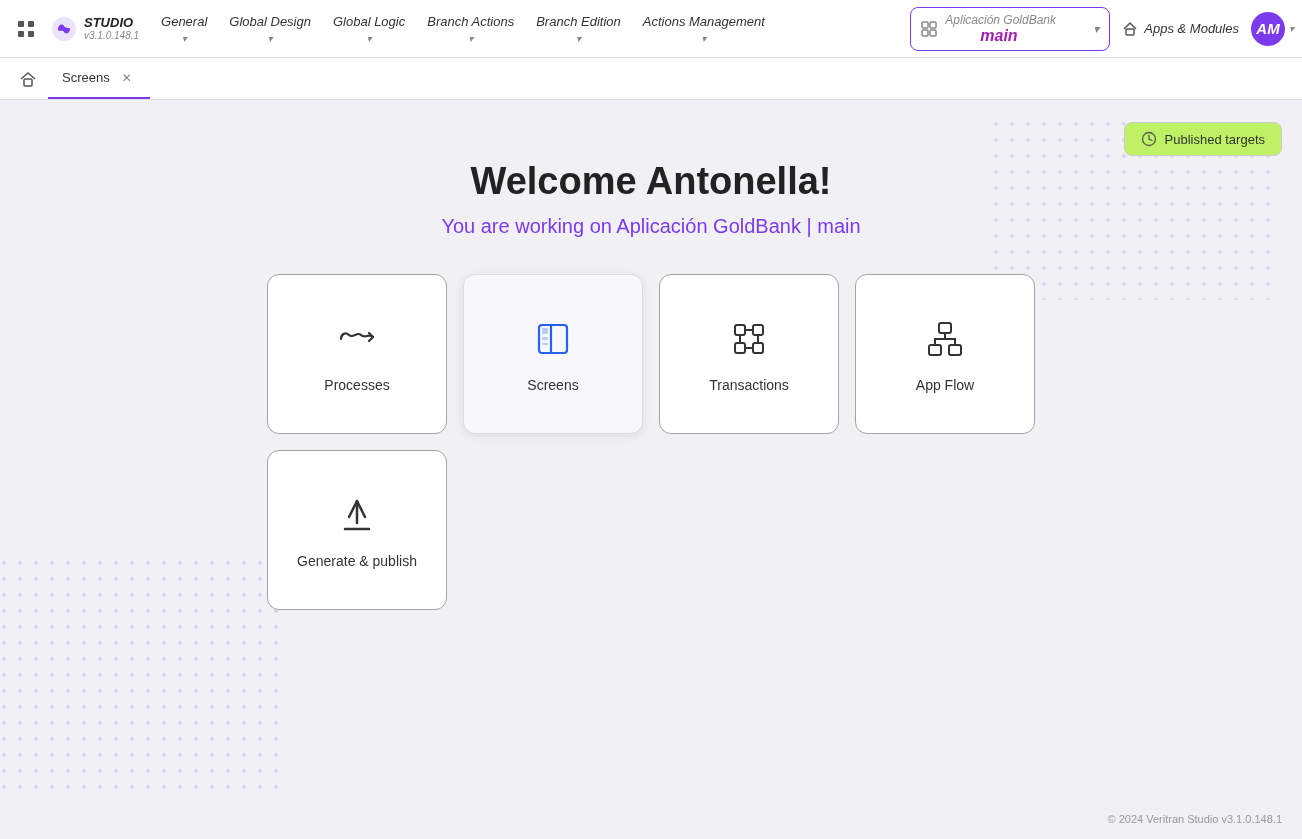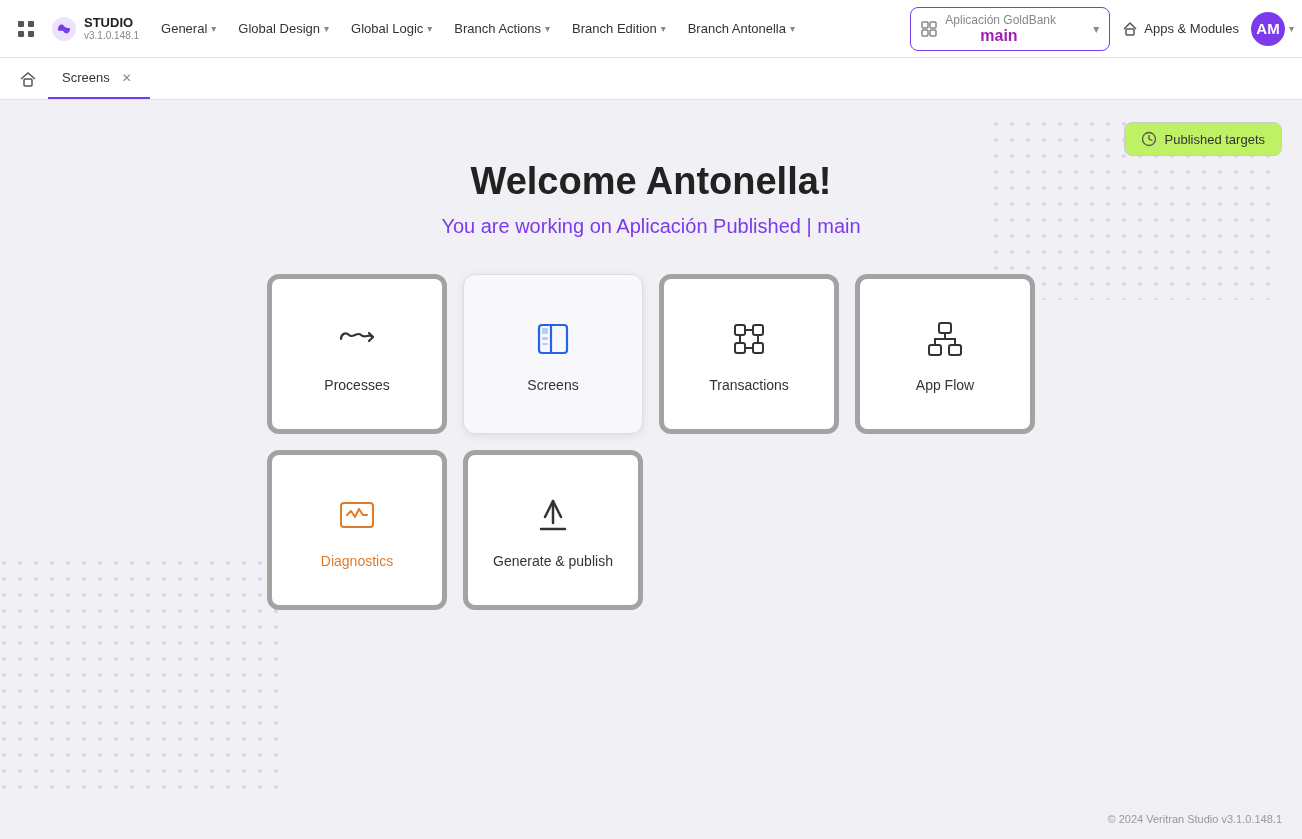--- a/index.html
+++ b/index.html
@@ -16,20 +16,21 @@
     .topnav {
       display: flex;
       align-items: center;
       background: #fff;
       height: 58px;
       border-bottom: 1px solid #e0e0e0;
       padding: 0 8px;
       gap: 2px;
       z-index: 10;
       position: relative;
+      font-style: italic;
     }
     .nav-grid-icon {
       width: 36px; height: 36px;
       display: flex; align-items: center; justify-content: center;
       cursor: pointer; margin-right: 4px;
     }
     .nav-logo {
       display: flex; align-items: center; gap: 6px;
       margin-right: 10px;
     }
@@ -47,20 +48,21 @@
     }
     .nav-menu-item {
       display: flex; align-items: center; gap: 4px;
       padding: 6px 10px;
       border-radius: 6px;
       cursor: pointer;
       font-size: 13px;
       color: #333;
       white-space: nowrap;
       transition: background 0.15s;
+      flex-direction: column;
     }
     .nav-chevron {
       font-size: 10px; color: #888;
     }
     .nav-spacer { flex: 1; }
     .nav-app-selector {
       display: flex; align-items: center;
       border: 1.5px solid #7c3aed;
       border-radius: 8px;
       padding: 5px 10px;
@@ -186,21 +188,21 @@
     }
     .card {
       background: #fff;
       border-radius: 12px;
       display: flex;
       flex-direction: column;
       align-items: center;
       justify-content: center;
       gap: 14px;
       cursor: pointer;
-      border: 5px solid #a3a3a3;
+      border: 1px solid #a3a3a3;
       transition: box-shadow 0.15s, transform 0.1s;
       position: relative;
     }
     .card.active {
       background: #f8f8fc;
       border: 1.5px solid #ddd;
       box-shadow: 0 2px 10px rgba(0,0,0,0.08);
     }
     .card-label {
       font-size: 14px;
@@ -265,21 +267,21 @@
   </div>
   <div class="nav-menu-item">
     <span>Branch Actions</span>
     <span class="nav-chevron">▾</span>
   </div>
   <div class="nav-menu-item">
     <span>Branch Edition</span>
     <span class="nav-chevron">▾</span>
   </div>
   <div class="nav-menu-item">
-    <span>Branch Antonella</span>
+    <span>Actions Management</span>
     <span class="nav-chevron">▾</span>
   </div>
 
   <div class="nav-spacer"></div>
 
   <div class="nav-app-selector">
     <svg width="16" height="16" viewBox="0 0 16 16" fill="none">
       <rect x="1" y="1" width="6" height="6" rx="1" stroke="#888" stroke-width="1.5" fill="none"></rect>
       <rect x="9" y="1" width="6" height="6" rx="1" stroke="#888" stroke-width="1.5" fill="none"></rect>
       <rect x="1" y="9" width="6" height="6" rx="1" stroke="#888" stroke-width="1.5" fill="none"></rect>
@@ -345,21 +347,21 @@
   <button class="published-targets-btn">
     <svg width="16" height="16" viewBox="0 0 16 16" fill="none">
       <circle cx="8" cy="8" r="6.5" stroke="#555" stroke-width="1.3"></circle>
       <path d="M8 4.5 L8 8 L11 9.5" stroke="#555" stroke-width="1.3" stroke-linecap="round"></path>
     </svg>
     <span>Published targets</span>
   </button>
 
   <div class="welcome-section">
     <div class="welcome-title">Welcome Antonella!</div>
-    <div class="welcome-subtitle">You are working on Aplicación Published | main</div>
+    <div class="welcome-subtitle">You are working on Aplicación GoldBank | main</div>
   </div>
 
   <div class="cards-grid">
 
     <div class="card">
       <svg class="card-svg" viewBox="0 0 48 48" fill="none">
         <path d="M8 24 C8 20 12 16 16 20 C20 24 24 16 28 20 C32 24 36 18 40 22" stroke="#333" stroke-width="2.2" stroke-linecap="round" fill="none"></path>
         <path d="M36 18 L40 22 L36 26" stroke="#333" stroke-width="2.2" stroke-linecap="round" stroke-linejoin="round" fill="none"></path>
       </svg>
       <span class="card-label">Processes</span>
@@ -397,27 +399,20 @@
         <rect x="18" y="8" width="12" height="10" rx="2" stroke="#333" stroke-width="2" fill="none"></rect>
         <rect x="8" y="30" width="12" height="10" rx="2" stroke="#333" stroke-width="2" fill="none"></rect>
         <rect x="28" y="30" width="12" height="10" rx="2" stroke="#333" stroke-width="2" fill="none"></rect>
         <path d="M24 18 L24 24" stroke="#333" stroke-width="2"></path>
         <path d="M24 24 L14 24 L14 30" stroke="#333" stroke-width="2"></path>
         <path d="M24 24 L34 24 L34 30" stroke="#333" stroke-width="2"></path>
       </svg>
       <span class="card-label">App Flow</span>
     </div>
 
-    <div class="card">
-      <svg class="card-svg" viewBox="0 0 48 48" fill="none">
-        <rect x="8" y="12" width="32" height="24" rx="3" stroke="#e07b2a" stroke-width="2" fill="none"></rect>
-        <path d="M14 24 L18 20 L22 26 L26 18 L30 24 L34 24" stroke="#e07b2a" stroke-width="2" stroke-linecap="round" stroke-linejoin="round"></path>
-      </svg>
-      <span class="card-label" style="color:#e07b2a;">Diagnostics</span>
-    </div>
 
     <div class="card">
       <svg class="card-svg" viewBox="0 0 48 48" fill="none">
         <path d="M24 10 L24 32" stroke="#333" stroke-width="2.5" stroke-linecap="round"></path>
         <path d="M16 26 L24 10 L32 26" stroke="#333" stroke-width="2.5" stroke-linecap="round" stroke-linejoin="round"></path>
         <path d="M12 38 L36 38" stroke="#333" stroke-width="2.5" stroke-linecap="round"></path>
       </svg>
       <span class="card-label">Generate &amp; publish</span>
     </div>
 

